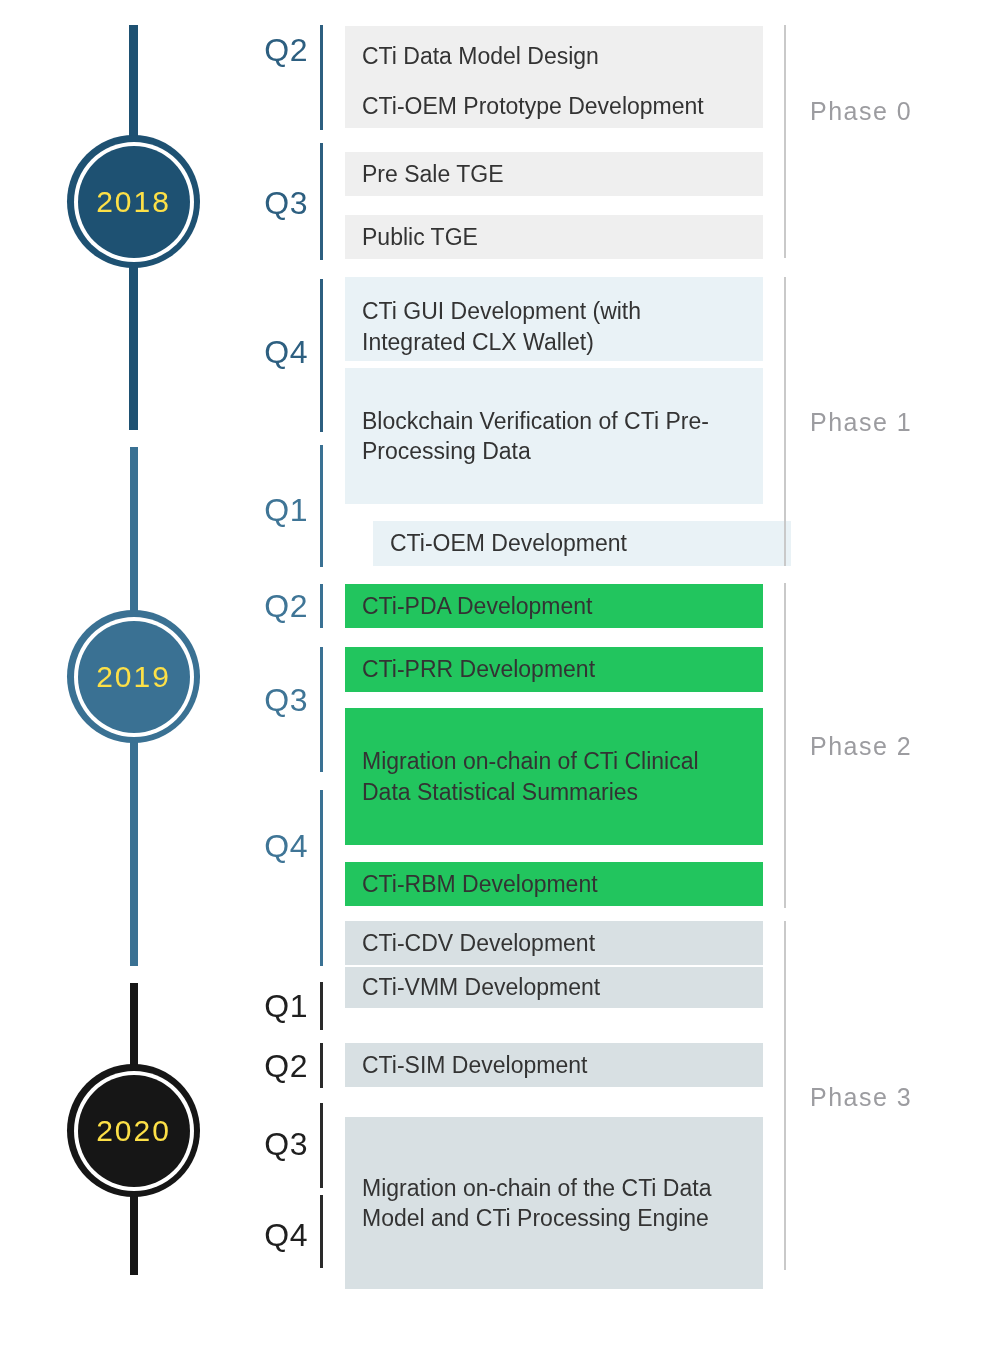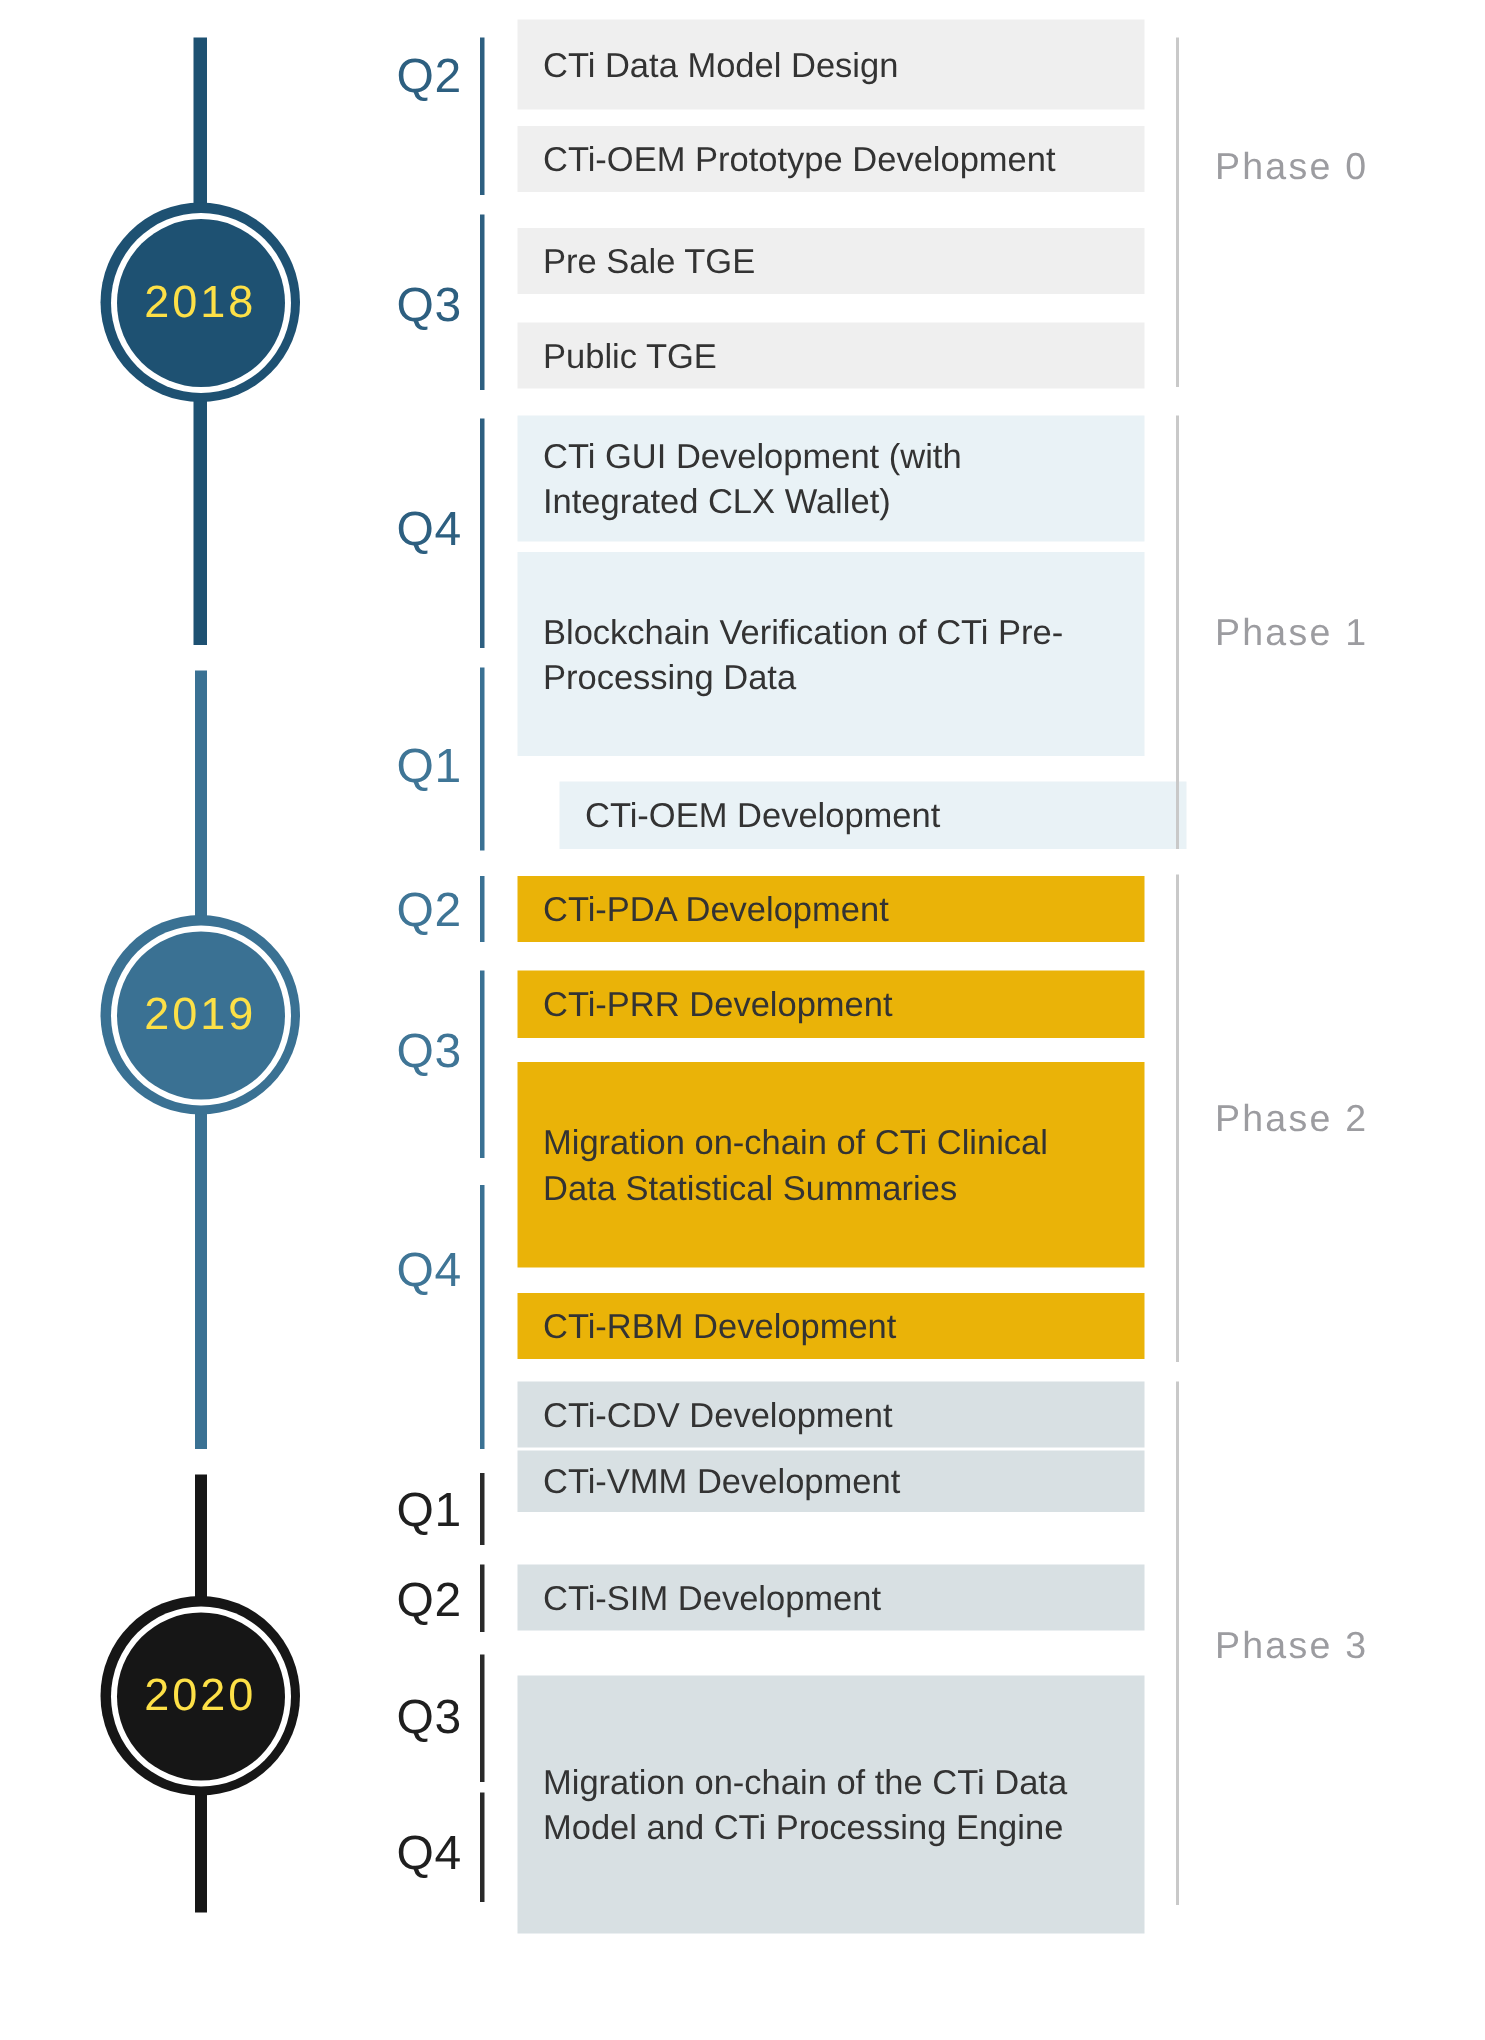--- a/index.html
+++ b/index.html
@@ -41,21 +41,21 @@
   .qlabel.y20{color:#1f1f1f;}
   
   .task{
     position:absolute;left:345px;width:418px;box-sizing:border-box;
     display:flex;align-items:center;
     padding:4px 14px 4px 17px;
     font-size:23px;line-height:1.32;color:#333333;
   }
   .task.p0{background:#efefef;}
   .task.p1{background:#e9f2f6;}
-  .task.p2{background:#eab308;}
+  .task.p2{background:#22c55e;}
   .task.p3{background:#d8e0e3;}
   
   .phase-line{position:absolute;left:784px;width:2px;background:#c9c9c9;}
   .phase-label{
     position:absolute;left:810px;width:160px;height:40px;
     display:flex;align-items:center;
     color:#9c9ca0;font-size:25px;font-weight:300;letter-spacing:1.5px;
   }
 </style>
 </head>
@@ -97,33 +97,33 @@
   <div class="qtick y18" style="top:279px;height:153px;"></div>
   <div class="qtick y19" style="top:445px;height:122px;"></div>
   <div class="qtick y19" style="top:584px;height:44px;"></div>
   <div class="qtick y19" style="top:647px;height:125px;"></div>
   <div class="qtick y19" style="top:790px;height:176px;"></div>
   <div class="qtick y20" style="top:982px;height:48px;"></div>
   <div class="qtick y20" style="top:1043px;height:45px;"></div>
   <div class="qtick y20" style="top:1103px;height:85px;"></div>
   <div class="qtick y20" style="top:1195px;height:73px;"></div>
 
-  <div class="task p0" style="top:13px;height:60px;">
+  <div class="task p0" style="top:26px;height:60px;">
       <span>CTi Data Model Design</span>
     </div>
   <div class="task p0" style="top:84px;height:44px;">
       <span>CTi-OEM Prototype Development</span>
     </div>
   <div class="task p0" style="top:152px;height:44px;">
       <span>Pre Sale TGE</span>
     </div>
   <div class="task p0" style="top:215px;height:44px;">
       <span>Public TGE</span>
     </div>
-  <div class="task p1" style="top:277px;height:84px;">
+  <div class="task p1" style="top:277px;height:84px;align-items:flex-end;">
       <span>CTi GUI Development (with Integrated CLX Wallet)</span>
     </div>
   <div class="task p1" style="top:368px;height:136px;">
       <span>Blockchain Verification of CTi Pre-Processing Data</span>
     </div>
   <div class="task p1" style="top:521px;height:45px;margin-left:28px;">
       <span>CTi-OEM Development</span>
     </div>
   <div class="task p2" style="top:584px;height:44px;">
       <span>CTi-PDA Development</span>

